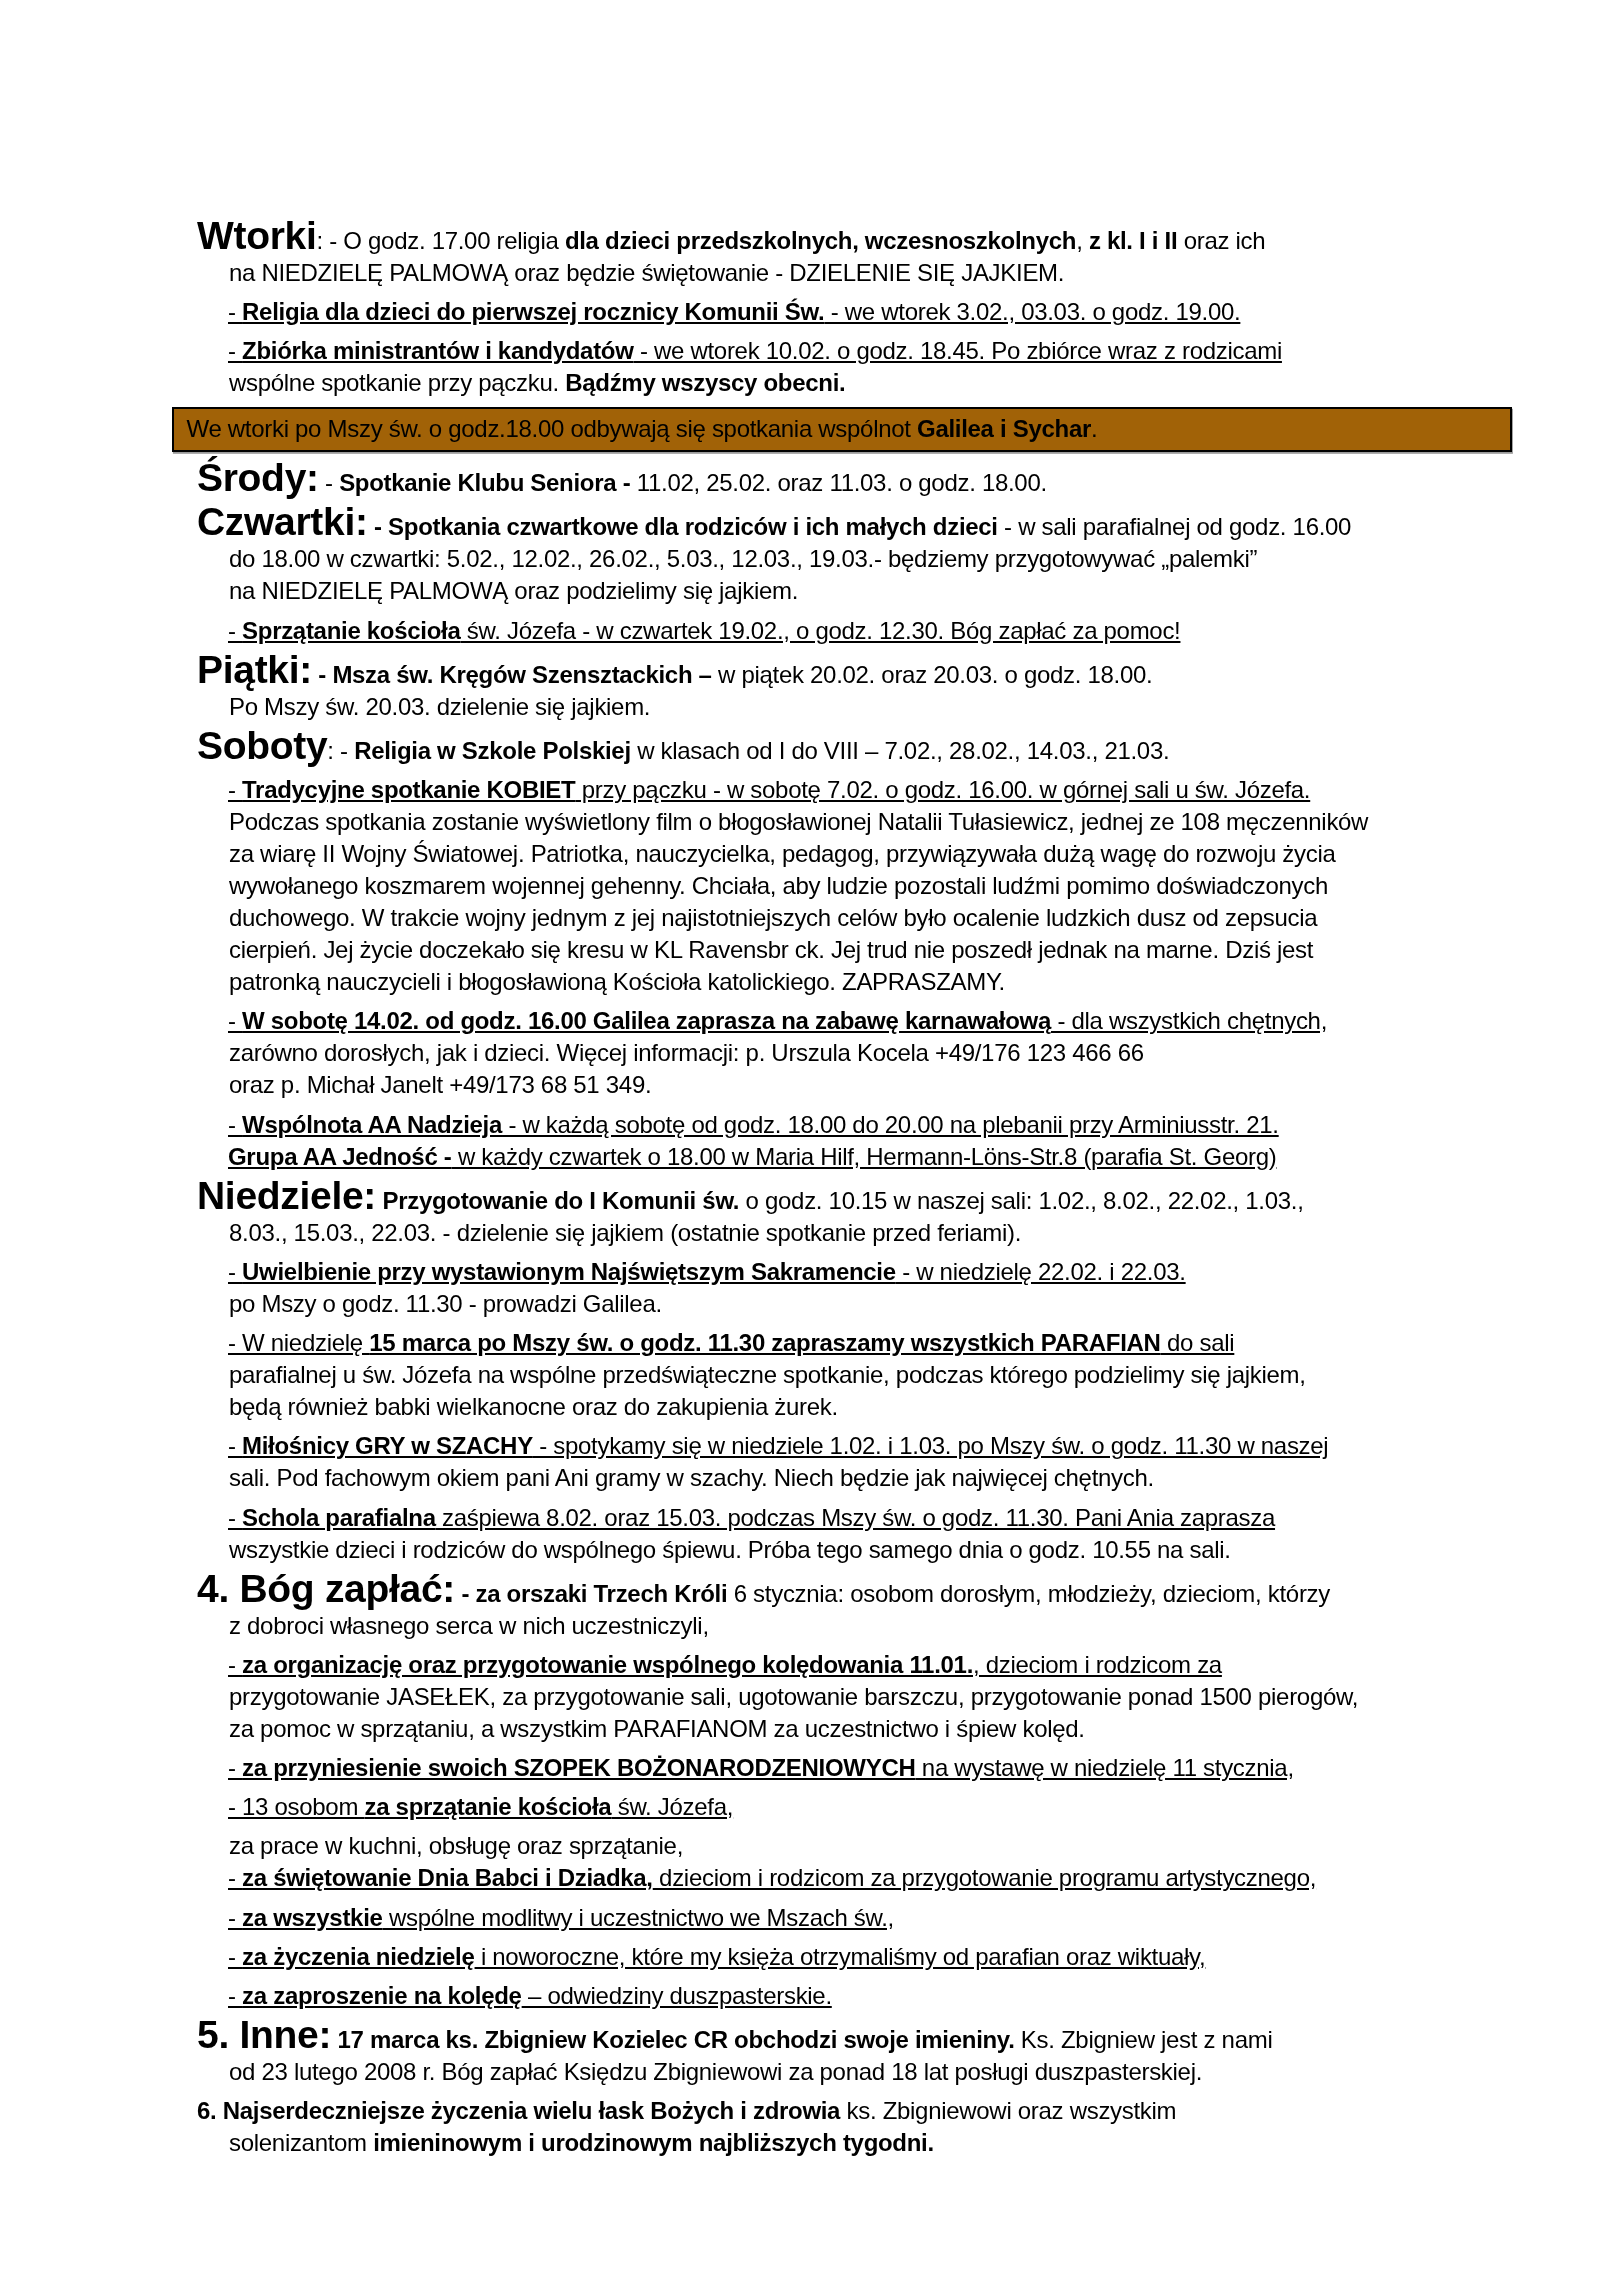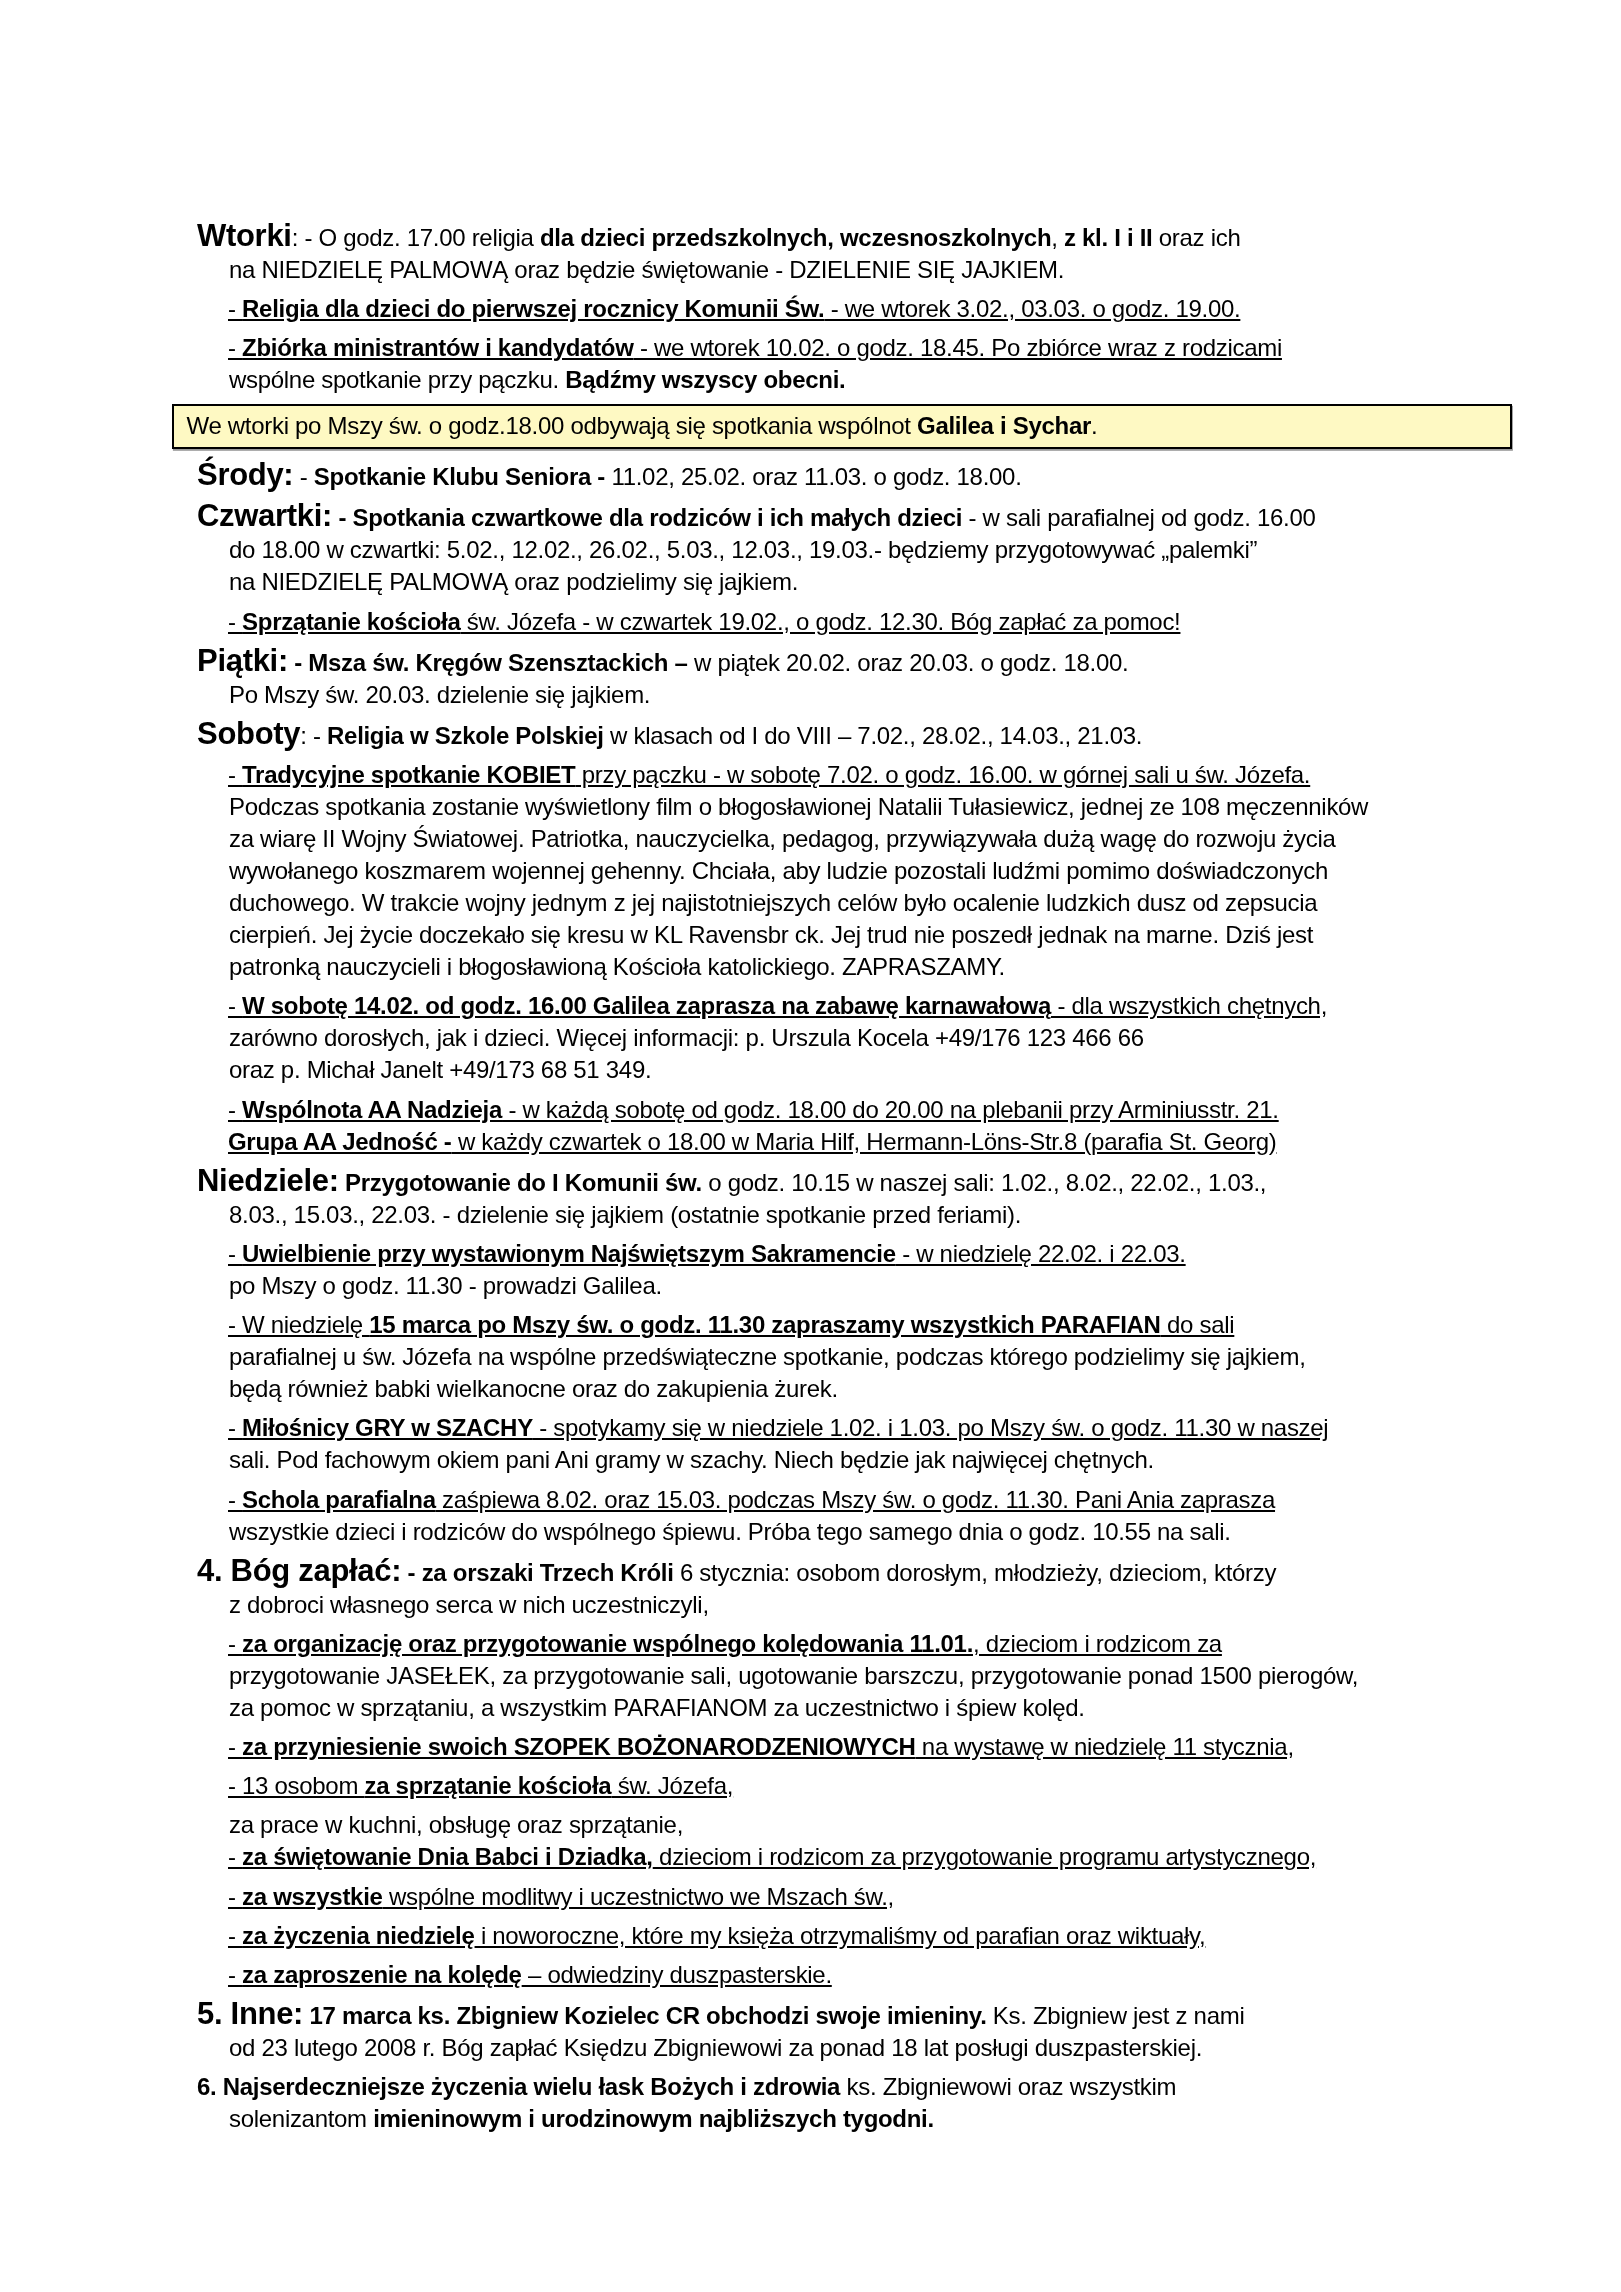--- a/index.html
+++ b/index.html
@@ -31,30 +31,30 @@
     letter-spacing: -0.3px;
     white-space: nowrap;
   }
   .ind0 { margin-left: 0; }
   .ind1 { margin-left: 31px; text-decoration: underline; }
   .ind2 { margin-left: 32px; }
   .run-n { font-weight: normal; }
   .run-b { font-weight: bold; }
   .run-d {
     font-weight: bold;
-    font-size: 31px;
+    font-size: 39px;
   }
   .boxed {
     border: 2.7px solid #000000;
     box-shadow: 0.9px 1.8px 0 #9a9a9a;
     margin: 3.6px 0 10.7px -25px;
     width: 1340px;
     box-sizing: border-box;
     padding: 4.5px 0 4.5px 12.5px;
-    background: #fef9c3;
+    background: #a16207;
   }
 </style>
 </head>
 <body>
 
 <div class="sheet">
   <div class="content">
       <div class="block">
         <div class="line ind0"><span class="run-d">Wtorki</span><span class="run-n">: - O godz. 17.00 religia </span><span class="run-b">dla dzieci przedszkolnych, wczesnoszkolnych</span><span class="run-n">, </span><span class="run-b">z kl. I i II</span><span class="run-n"> oraz ich</span></div>
         <div class="line ind2"><span class="run-n">na NIEDZIELĘ PALMOWĄ oraz będzie świętowanie - DZIELENIE SIĘ JAJKIEM.</span></div>

